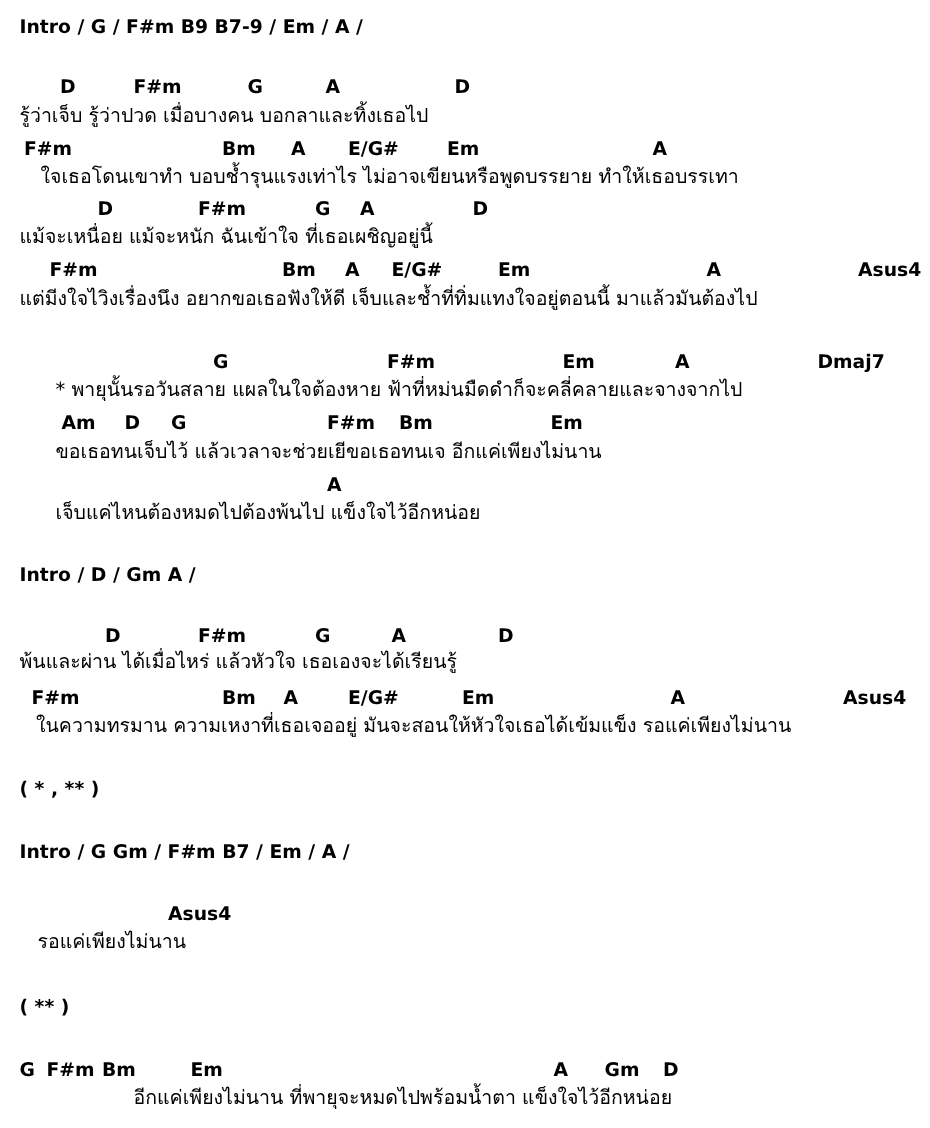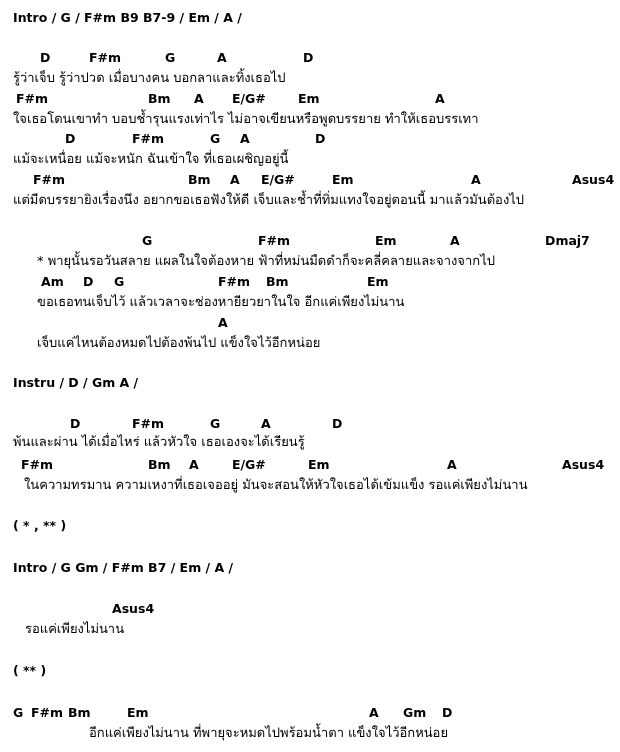--- a/index.html
+++ b/index.html
@@ -29,21 +29,21 @@
         <span class="lyric" style="left: 13px;">รู้ว่าเจ็บ รู้ว่าปวด เมื่อบางคน บอกลาและทิ้งเธอไป</span>
       </div>
       <div class="line" style="top: 89px;">
         <span class="chord" style="left: 16px;">F#m</span>
         <span class="chord" style="left: 148px;">Bm</span>
         <span class="chord" style="left: 194px;">A</span>
         <span class="chord" style="left: 232px;">E/G#</span>
         <span class="chord" style="left: 298px;">Em</span>
         <span class="chord" style="left: 435px;">A</span>
       </div>
-      <div class="line" style="top: 109px;">
+      <div class="line" style="top: 109px; margin-left: 14px;">
         <span class="lyric" style="left: 13px;">ใจเธอโดนเขาทำ บอบช้ำรุนแรงเท่าไร  ไม่อาจเขียนหรือพูดบรรยาย ทำให้เธอบรรเทา</span>
       </div>
       <div class="line" style="top: 129px;">
         <span class="chord" style="left: 65px;">D</span>
         <span class="chord" style="left: 132px;">F#m</span>
         <span class="chord" style="left: 210px;">G</span>
         <span class="chord" style="left: 240px;">A</span>
         <span class="chord" style="left: 315px;">D</span>
       </div>
       <div class="line" style="top: 149px; text-align: right;">
@@ -52,21 +52,21 @@
       <div class="line" style="top: 170px;">
         <span class="chord" style="left: 33px;">F#m</span>
         <span class="chord" style="left: 188px;">Bm</span>
         <span class="chord" style="left: 230px;">A</span>
         <span class="chord" style="left: 261px;">E/G#</span>
         <span class="chord" style="left: 332px;">Em</span>
         <span class="chord" style="left: 471px;">A</span>
         <span class="chord" style="left: 572px;">Asus4</span>
       </div>
       <div class="line" style="top: 190px;">
-        <span class="lyric" style="left: 13px;">แต่มีดบรรยายิงเรื่องนึง  อยากขอเธอฟังให้ดี   เจ็บและช้ำที่ทิ่มแทงใจอยู่ตอนนี้  มาแล้วมันต้องไป</span>
+        <span class="lyric" style="left: 13px;">แต่มีงใจไวิงเรื่องนึง  อยากขอเธอฟังให้ดี   เจ็บและช้ำที่ทิ่มแทงใจอยู่ตอนนี้  มาแล้วมันต้องไป</span>
       </div>
     </div>
   <div id="chorus">
       <div class="line" style="top: 231px;">
         <span class="chord" style="left: 142px;">G</span>
         <span class="chord" style="left: 258px;">F#m</span>
         <span class="chord" style="left: 375px;">Em</span>
         <span class="chord" style="left: 450px;">A</span>
         <span class="chord" style="left: 545px;">Dmaj7</span>
       </div>
@@ -75,31 +75,31 @@
       </div>
       <div class="line" style="top: 272px;">
         <span class="chord" style="left: 41px;">Am</span>
         <span class="chord" style="left: 83px;">D</span>
         <span class="chord" style="left: 114px;">G</span>
         <span class="chord" style="left: 218px;">F#m</span>
         <span class="chord" style="left: 266px;">Bm</span>
         <span class="chord" style="left: 367px;">Em</span>
       </div>
       <div class="line" style="top: 292px;">
-        <span class="lyric" style="left: 37px;">ขอเธอทนเจ็บไว้  แล้วเวลาจะช่องหายียวยาในใจ  อีกแค่เพียงไม่นาน</span>
+        <span class="lyric" style="left: 37px;">ขอเธอทนเจ็บไว้  แล้วเวลาจะช่วยเยีขอเธอทนเจ  อีกแค่เพียงไม่นาน</span>
       </div>
       <div class="line" style="top: 313px;">
         <span class="chord" style="left: 218px;">A</span>
       </div>
       <div class="line" style="top: 333px; text-align: center;">
         <span class="lyric" style="left: 37px;">เจ็บแค่ไหนต้องหมดไปต้องพ้นไป  แข็งใจไว้อีกหน่อย</span>
       </div>
     </div>
   <div class="line" style="top:373px;">
-    <span class="head" style="left:13px;">Instru  / D / Gm A /</span>
+    <span class="head" style="left:13px;">Intro  / D / Gm A /</span>
   </div>
   <div id="verse2">
       <div class="line" style="top: 414px;">
         <span class="chord" style="left: 70px;">D</span>
         <span class="chord" style="left: 132px;">F#m</span>
         <span class="chord" style="left: 210px;">G</span>
         <span class="chord" style="left: 261px;">A</span>
         <span class="chord" style="left: 332px;">D</span>
       </div>
       <div class="line" style="top: 432px;">

